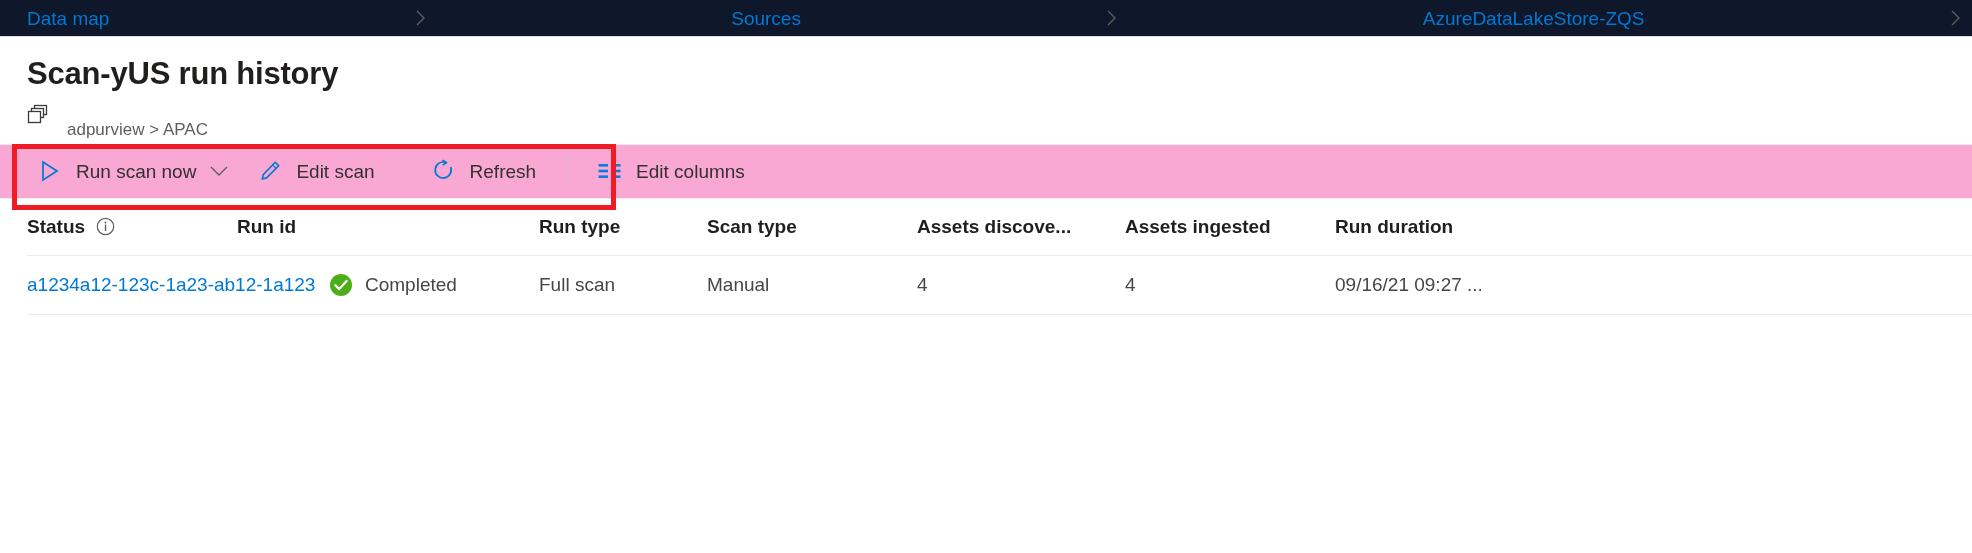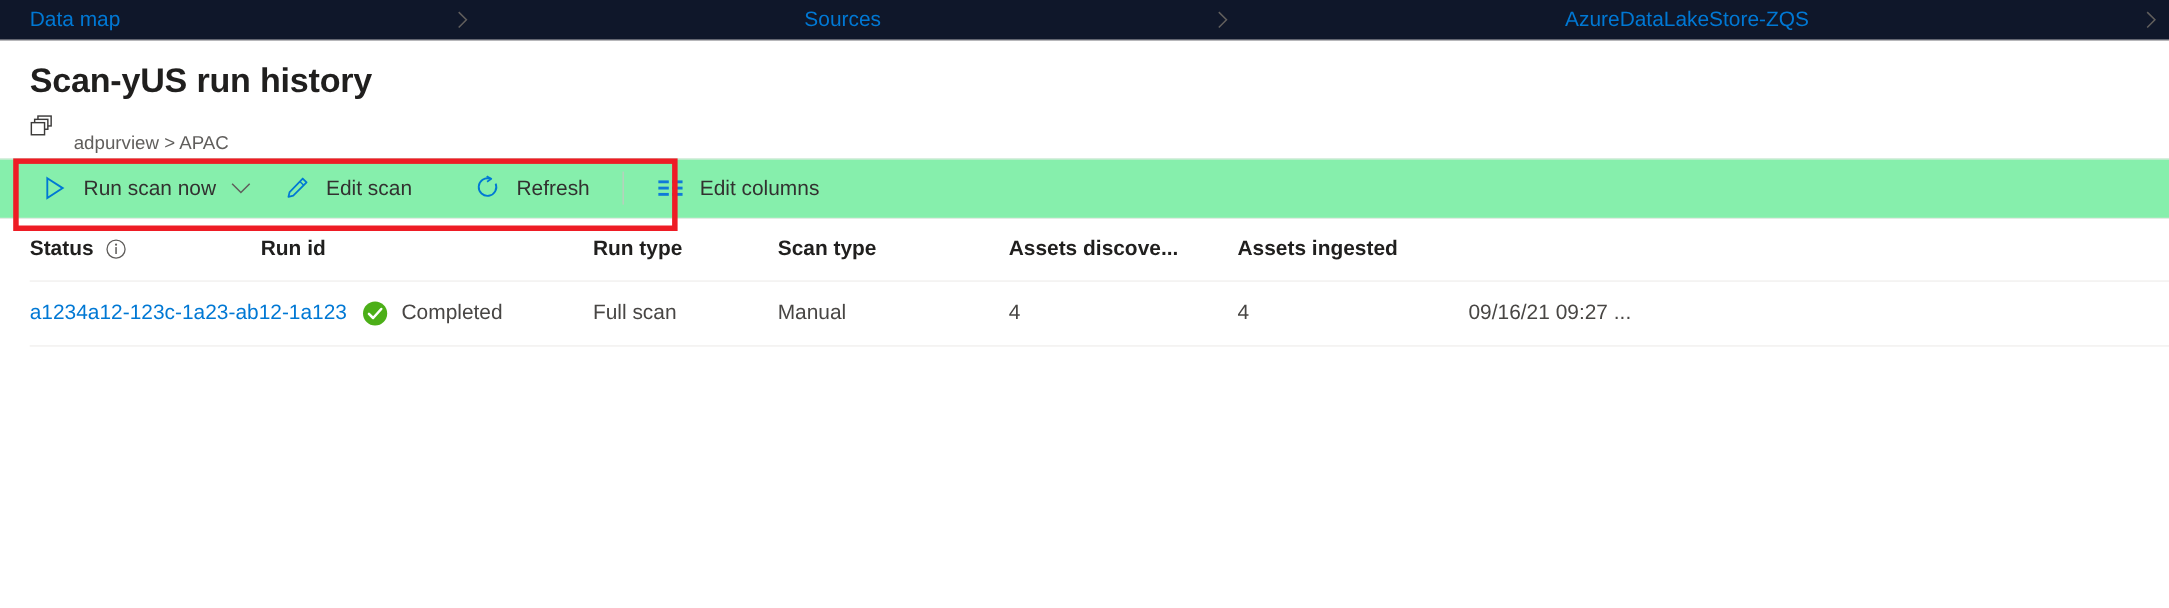--- a/index.html
+++ b/index.html
@@ -83,21 +83,21 @@
     margin-top: 18px;
   }
   .commandbar {
     height: 55px;
     display: flex;
     align-items: center;
     padding-left: 27px;
     box-sizing: border-box;
     border-top: 1px solid #edebe9;
     border-bottom: 1px solid #edebe9;
-    background: #86efac;
+    background: #f9a8d4;
   }
   .cmd {
     display: flex;
     align-items: center;
     height: 38px;
     padding: 0 10px;
     cursor: pointer;
     white-space: nowrap;
     border-radius: 2px;
   }
@@ -328,20 +328,21 @@
           <circle cx="9.5" cy="5.4" r="1.0" fill="#605e5c"></circle>
           <rect x="8.8" y="7.6" width="1.4" height="6.3" fill="#605e5c"></rect>
         </svg>
       </span>
     </div>
     <div class="cell c-runid">Run id</div>
     <div class="cell c-runtype">Run type</div>
     <div class="cell c-scantype">Scan type</div>
     <div class="cell c-discover">Assets discove...</div>
     <div class="cell c-ingested">Assets ingested</div>
+    <div class="cell c-duration">Run duration</div>
   </div>
 
   <div class="trow body">
     <div class="cell c-runid">
       <span class="runid-link">a1234a12-123c-1a23-ab12-1a123d1</span>
     </div>
     <div class="cell c-status">
       <span class="status-icon">
         <svg width="24" height="24" viewBox="0 0 24 24">
           <circle cx="12" cy="12" r="11" fill="#4caf18"></circle>

